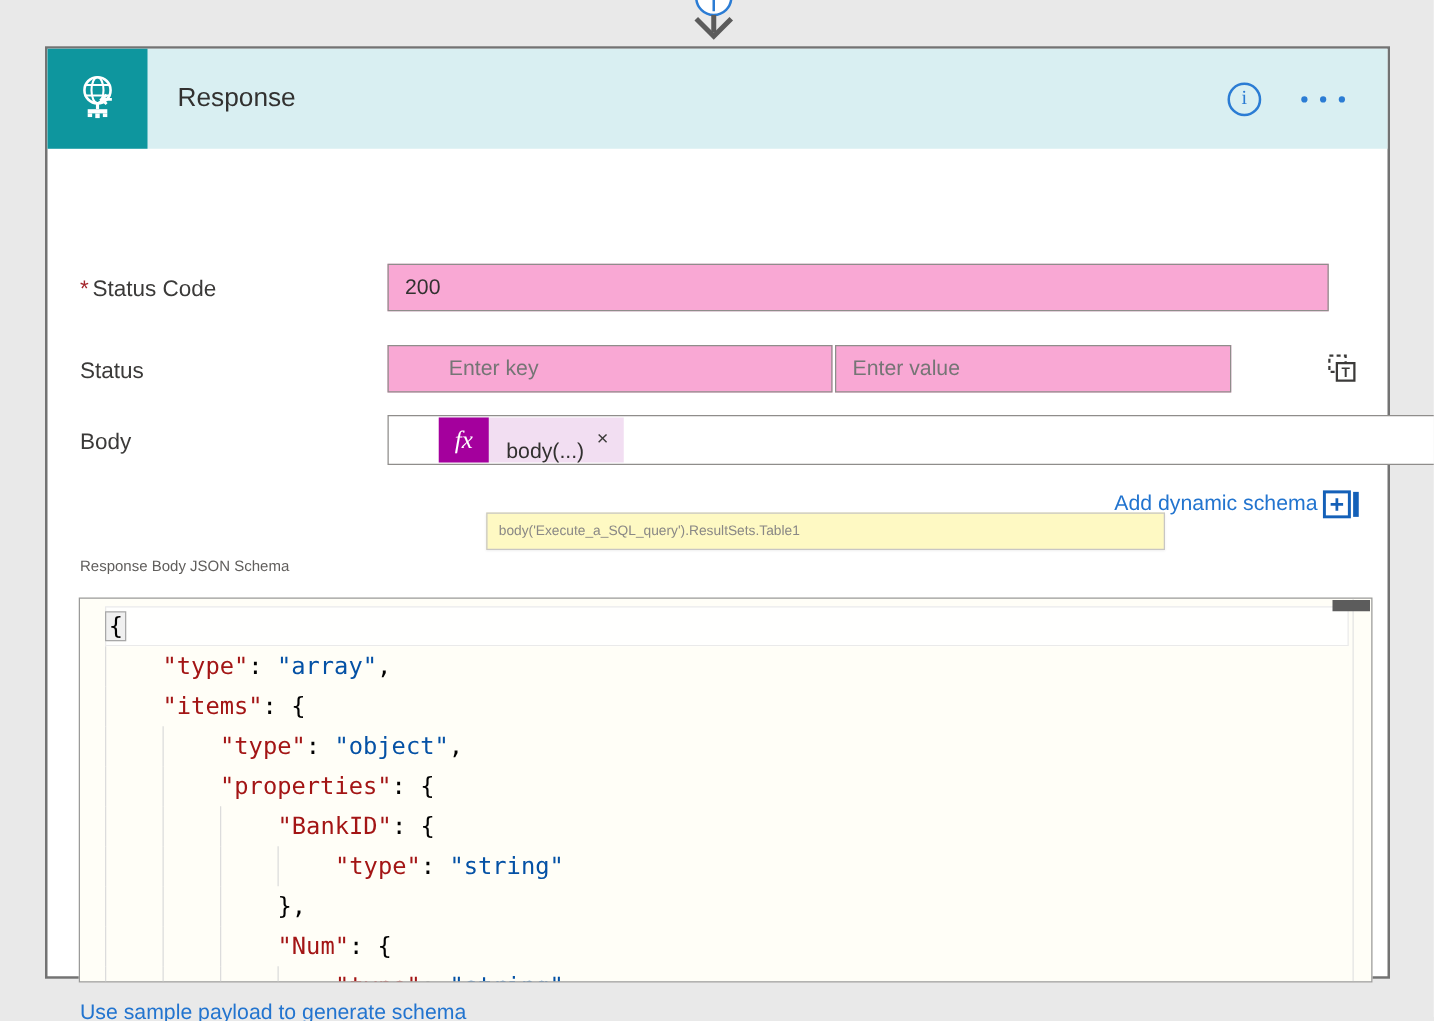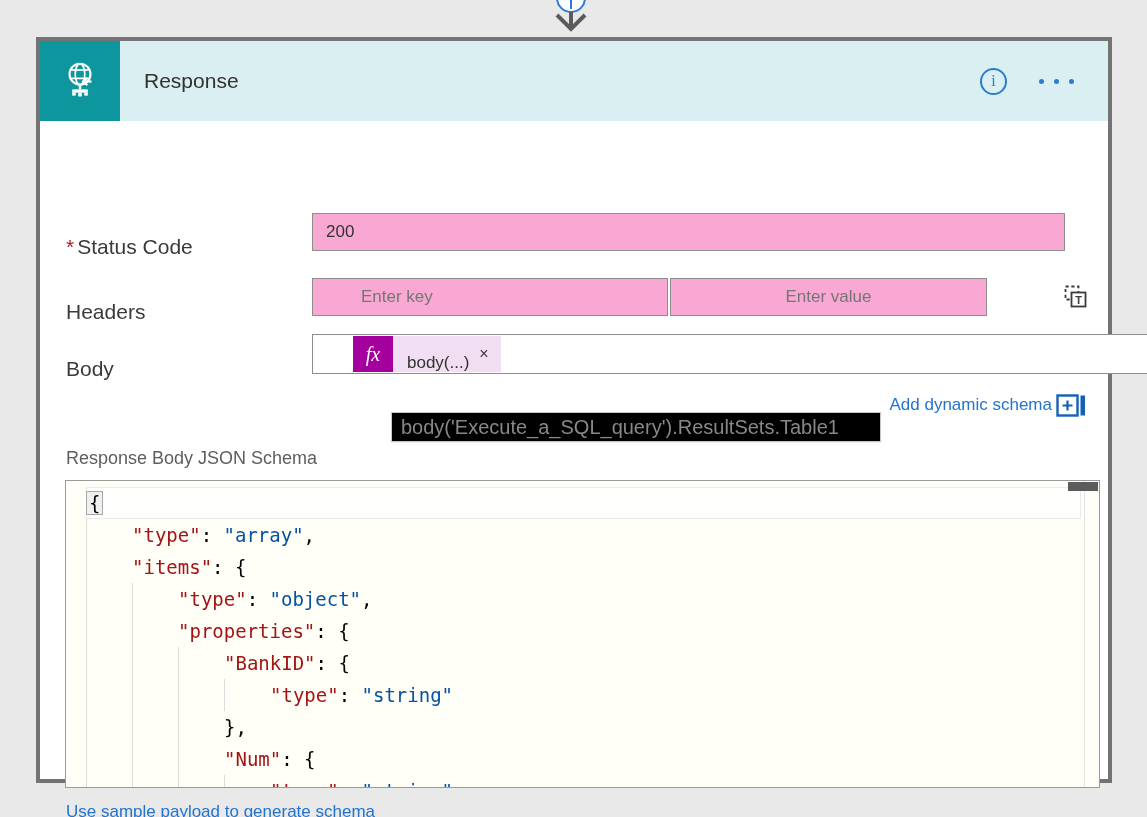--- a/index.html
+++ b/index.html
@@ -16,36 +16,36 @@
   .insert-circle {
     position:absolute; left:10px; top:-17px; width:30px; height:30px;
     border:2px solid #2b7cd4; border-radius:50%; background:#fff;
   }
   .insert-circle .plus-v { position:absolute; left:12px; top:8px; width:2px; height:16px; background:#2b7cd4; }
   .arrow-svg { position:absolute; left:0; top:0; }
 
   
   .card {
     position:absolute; left:36px; top:37px; width:1076px; height:746px;
-    background:#ffffff; border:4px solid #737373;
+    background:#ffffff; border:2px solid #737373;
   }
   .card-header { position:relative; height:80px; background:#d9eff2; display:flex; align-items:center; }
   .icon-box { width:80px; height:80px; background:#0e969e; flex:0 0 80px; display:flex; align-items:center; justify-content:center; }
   .card-title { margin-left:24px; font-size:21px; color:#323130; }
   .hdr-right { margin-left:auto; display:flex; align-items:center; }
   .info-btn {
     width:27px; height:27px; border:2px solid #2b7cd4; border-radius:50%;
     color:#2b7cd4; font-size:16px; display:flex; align-items:center; justify-content:center;
     background:transparent; cursor:pointer; font-family:"Liberation Serif", serif;
   }
   .menu-btn { margin-left:32px; margin-right:34px; display:flex; gap:10px; cursor:pointer; }
   .menu-btn i { width:5px; height:5px; background:#2b7cd4; border-radius:50%; }
 
   .card-body { position:relative; width:100%; height:662px; }
-  .fld-label { position:absolute; left:26px; font-size:21px; color:#3b3a39;margin-top:12px; }
+  .fld-label { position:absolute; left:26px; font-size:18px; color:#3b3a39; }
   .req { color:#a4262c; margin-right:3px; }
   .txt-input {
     position:absolute; height:38px; border:1px solid #8f8d8b; background:#f9a8d4;
     font-size:17px; color:#323130; padding:0 13px; outline:none;
     font-family:"Liberation Sans", sans-serif;
   }
   .txt-input::placeholder { color:#757575; opacity:1; }
 
   
   .tmode-btn { position:absolute; left:1022px; top:162px; width:28px; height:28px; cursor:pointer; background:none; border:none; }
@@ -58,29 +58,29 @@
   .chip { display:flex; align-items:center; height:36px; background:#f2def2; cursor:pointer; }
   .fx-box {
     width:40px; height:36px; background:#a4009d; color:#fff;
     font-family:"Liberation Serif", serif; font-style:italic; font-size:20px;
     display:flex; align-items:center; justify-content:center;
   }
   .chip-label { font-size:17px; color:#323130; padding:0 6px 0 14px;margin-top:18px; }
   .chip-x { font-size:16px; color:#3b3a39; padding:0 12px 0 4px; cursor:pointer; }
 
   .tooltip {
-    position:absolute; left:351px; top:291px; width:490px; height:30px;
-    background:#000000; border:1px solid #c8c6c4; color:#8a8886; font-size:20px;
+    position:absolute; left:351px; top:291px; width:543px; height:30px;
+    background:#fef9c3; border:1px solid #c8c6c4; color:#8a8886; font-size:11px;
     display:flex; align-items:center; padding:0 9px; white-space:nowrap;
     box-shadow:0 1px 2px rgba(0,0,0,0.08); z-index:1;
   }
   .add-dyn { position:absolute; top:274px; right:56px; font-size:17px; color:#2274cf; cursor:pointer; z-index:2; text-decoration:none; }
   .add-dyn-icon { position:absolute; top:273px; right:22px; width:30px; height:23px; cursor:pointer; z-index:2; }
 
-  .schema-label { position:absolute; left:26px; top:327px; font-size:18px; color:#605e5c; }
+  .schema-label { position:absolute; left:26px; top:327px; font-size:12px; color:#605e5c; }
 
   .editor {
     position:absolute; left:25px; top:359px; width:1035px; height:308px;
     border:1px solid #9a9a9a; background:#fffef7; overflow:hidden; cursor:text;
   }
   .editor-inner { padding:6px 0 0 20px; font-family:"DejaVu Sans Mono", monospace; font-size:19px; line-height:32px; }
   .code-line { white-space:pre; height:32px; }
   .code-line.current { background:#fffffe; box-shadow:inset 0 0 0 1px #eaeaea; margin-right:18px; }
   .indent { display:inline-block; width:46px; height:100%; border-left:1px solid #dcdcdc; vertical-align:top; }
   .key { color:#a31515; }
@@ -138,23 +138,23 @@
     </div>
   </div>
 
   <div class="card-body">
 
     <div class="fld-label" style="top:102px;">
       <span class="req">*</span><span>Status Code</span>
     </div>
     <input class="txt-input" style="left: 272px; top: 92px; width: 753px;" value="200">
 
-    <div class="fld-label" style="top:167px;">Headers</div>
+    <div class="fld-label" style="top:167px;">Status</div>
     <input class="txt-input" style="left: 272px; top: 157px; width: 356px; padding-left: 48px;" placeholder="Enter key">
-    <input class="txt-input" style="left: 630px; top: 157px; width: 317px; text-align: center;" placeholder="Enter value">
+    <input class="txt-input" style="left: 630px; top: 157px; width: 317px;" placeholder="Enter value">
     <button class="tmode-btn">
       <svg width="28" height="28" viewBox="0 0 28 28">
         <rect x="3.5" y="3.5" width="13" height="13" fill="none" stroke="#3b3a39" stroke-width="1.8" stroke-dasharray="3.2,2.6"></rect>
         <rect x="9.5" y="9.5" width="14" height="14" fill="#ffffff" stroke="#3b3a39" stroke-width="1.8"></rect>
         <text x="16.5" y="20.5" font-family="Liberation Sans, sans-serif" font-size="11" font-weight="bold" fill="#3b3a39" text-anchor="middle">T</text>
       </svg>
     </button>
 
     <div class="fld-label" style="top:224px;">Body</div>
     <div class="body-input">

